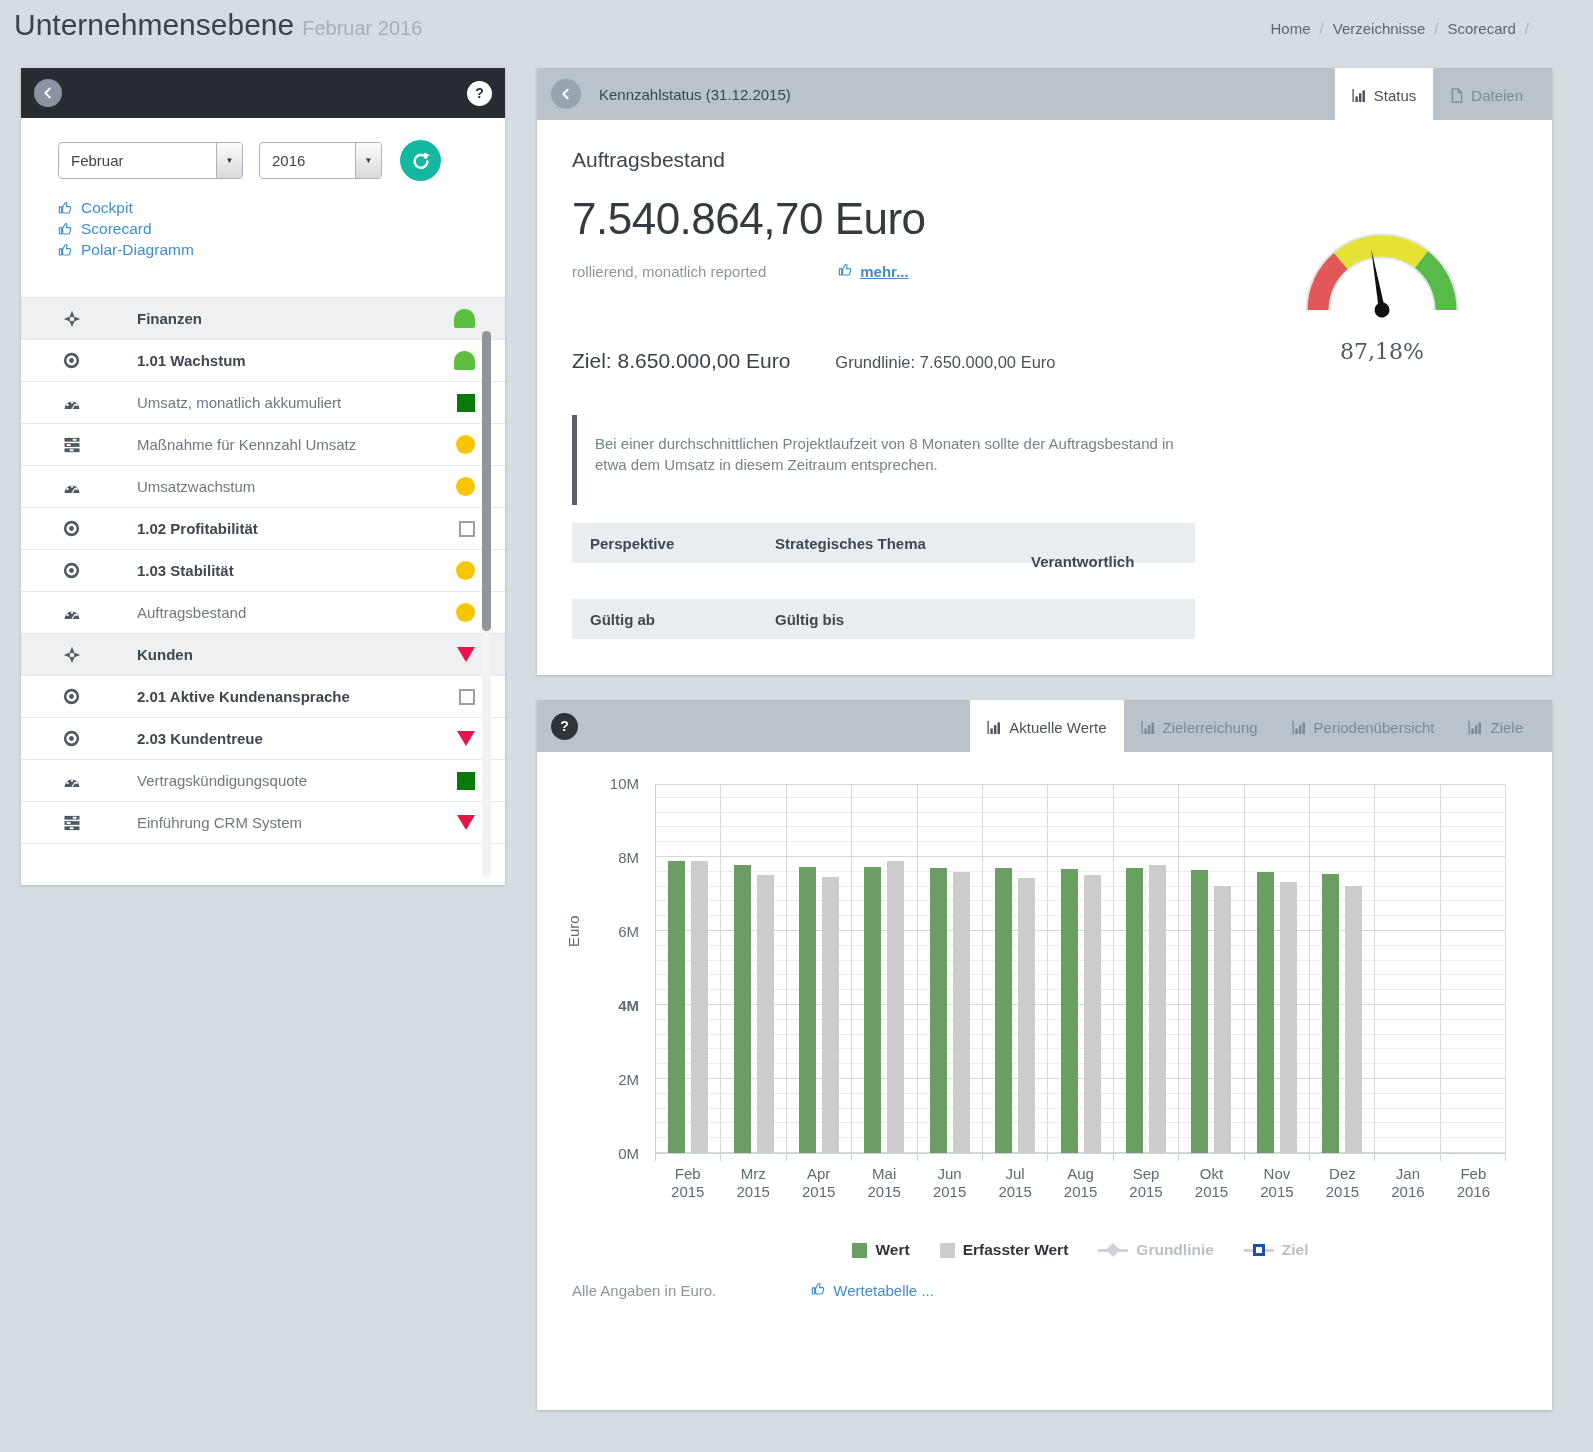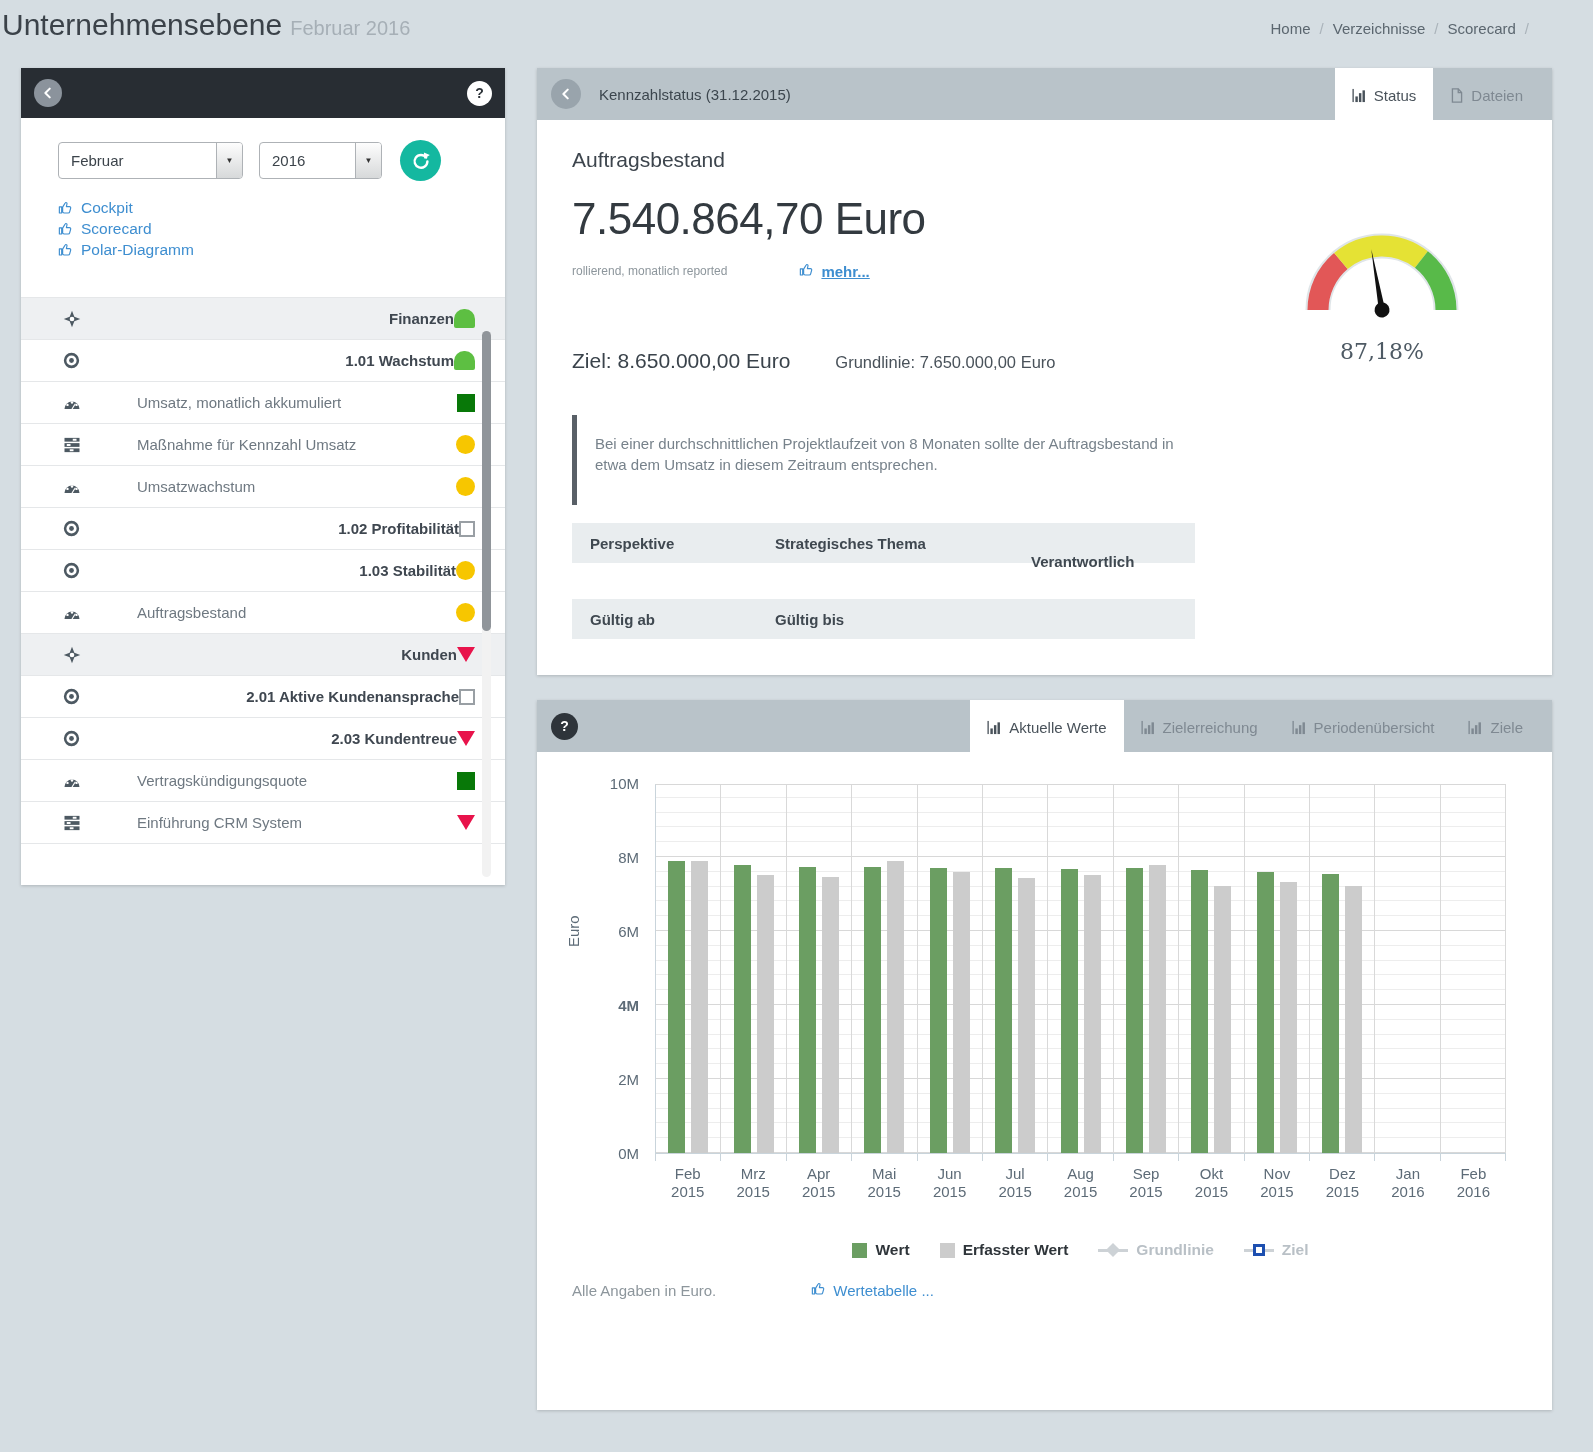--- a/index.html
+++ b/index.html
@@ -1,20 +1,20 @@
 <!DOCTYPE html>
 <html><head>
 <meta charset="utf-8">
 <style>
   * { box-sizing: border-box; margin: 0; padding: 0; }
   body { font-family: "Liberation Sans", sans-serif; background: #d5dde2; }
   .app { position: relative; width: 1593px; height: 1452px; background: #d5dde2; overflow: hidden; }
 
   
-  .page-header { position: absolute; left: 2px; top: 8px; }
+  .page-header { position: absolute; left: 14px; top: 8px; }
   .page-title { font-size: 30px; font-weight: 300; color: #3b4249; display: inline; }
   .page-subtitle { font-size: 20px; font-weight: 300; color: #a6afb6; margin-left: 8px; }
   .breadcrumb { position: absolute; top: 20px; right: 55px; font-size: 15px; color: #5b666f; }
   .breadcrumb span.sep { color: #aab3ba; margin: 0 9px; }
   .breadcrumb a { color: #5b666f; text-decoration: none; }
 
   
   .card { position: absolute; background: #fff; box-shadow: 0 1px 3px rgba(0,0,0,.18); }
   .sidebar-card { left: 21px; top: 68px; width: 484px; height: 817px; }
   .status-card  { left: 537px; top: 68px; width: 1015px; height: 607px; }
@@ -32,21 +32,21 @@
   .select-year { width: 123px; margin-left: 16px; }
   .refresh-btn { width: 41px; height: 41px; border-radius: 50%; background: #14b8a0; margin-left: 18px; display: flex; align-items: center; justify-content: center; cursor: pointer; border: none; }
   .side-links { margin: 16px 0 0 37px; }
   .side-link { display: flex; align-items: center; color: #3e8ed0; font-size: 15.5px; line-height: 21px; cursor: pointer; }
   .side-link .thumb { margin-right: 8px; display: inline-flex; }
   .kpi-list { margin-top: 37px; border-bottom: 1px solid #e5e7e9; }
   .kpi-row { height: 42px; border-top: 1px solid #e5e7e9; display: flex; align-items: center; cursor: pointer; }
   .kpi-row.selected { background: #eef0f2; }
   .kpi-row .row-icon { width: 18px; margin-left: 42px; display: flex; align-items: center; }
   .kpi-row .row-label { margin-left: 56px; flex: 1; font-size: 15px; color: #6e7881; }
-  .kpi-row.bold .row-label { font-weight: bold; color: #3f4750; text-align: right; }
+  .kpi-row.bold .row-label { font-weight: bold; color: #3f4750; }
   .kpi-row .row-status { margin-right: 30px; display: flex; align-items: center; }
   .status-arch-green { width: 21px; height: 19px; background: #5dbf42; border-radius: 10px 10px 2px 2px; }
   .status-square-green { width: 18px; height: 18px; background: #087808; }
   .status-circle-yellow { width: 19px; height: 19px; border-radius: 50%; background: #f7c600; }
   .status-square-empty { width: 16px; height: 16px; background: #fff; border: 2px solid #999fa4; }
   .status-triangle-red { width: 0; height: 0; border-left: 9px solid transparent; border-right: 9px solid transparent; border-top: 15px solid #e8134b; }
   .side-scrollbar { position: absolute; right: 14px; top: 263px; width: 9px; height: 546px; background: #f2f2f2; border-radius: 5px; }
   .side-scrollbar .thumb { position: absolute; top: 0; left: 0; width: 9px; height: 300px; background: #90959a; border-radius: 5px; }
 
   
@@ -57,21 +57,21 @@
   .tabs { position: absolute; right: 12px; top: 0; height: 54px; display: flex; }
   .tab { height: 54px; display: flex; align-items: center; gap: 7px; padding: 0 17px; font-size: 15px; color: #7f8992; cursor: pointer; }
   .tab.active { background: #fff; color: #49525a; }
   .tab svg { flex: 0 0 auto; }
 
   
   .status-body { position: relative; padding: 28px 0 0 35px; }
   .kpi-name { font-size: 21px; color: #3d454d; }
   .kpi-value { font-size: 44px; font-weight: 300; color: #333a40; margin-top: 22px; letter-spacing: -0.5px; }
   .kpi-subrow { display: flex; align-items: center; margin-top: 18px; }
-  .kpi-subtitle { font-size: 12px; color: #8d969c; }
+  .kpi-subtitle { font-size: 15px; color: #8d969c; }
   .more-link { display: flex; align-items: center; margin-left: 72px; color: #3e8ed0; font-size: 15px; font-weight: bold; cursor: pointer; }
   .more-link .lbl { text-decoration: underline; margin-left: 7px; }
   .kpi-targets { display: flex; align-items: baseline; margin-top: 36px; }
   .ziel-text { font-size: 21px; color: #3a434b; }
   .grundlinie-text { font-size: 16.5px; color: #49525a; margin-left: 45px; margin-top: 37px; }
   .kpi-quote { margin-top: 42px; width: 620px; border-left: 5px solid #596067; padding: 18px 10px 30px 18px; font-size: 15px; color: #77828b; line-height: 21px; }
   .meta-row { width: 623px; height: 40px; background: #e9edef; display: flex; align-items: center; margin-top: 18px; }
   .meta-row .cell { font-size: 15px; font-weight: bold; color: #3f4850; padding-left: 18px; }
   .meta-row .c1 { width: 185px; } .meta-row .c2 { width: 256px; } .meta-row .c3 { flex: 1; margin-top: 36px; }
   .meta-gap { height: 18px; }

